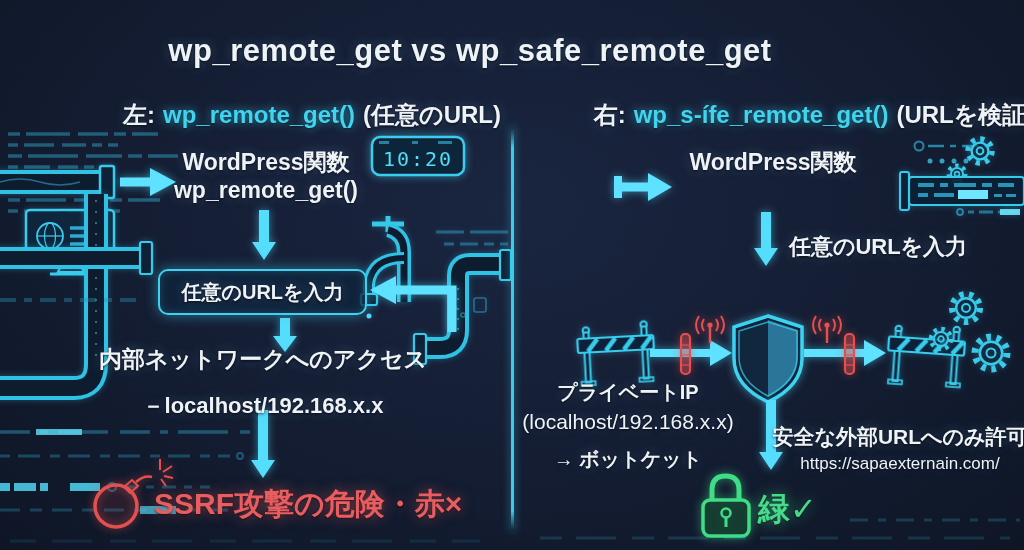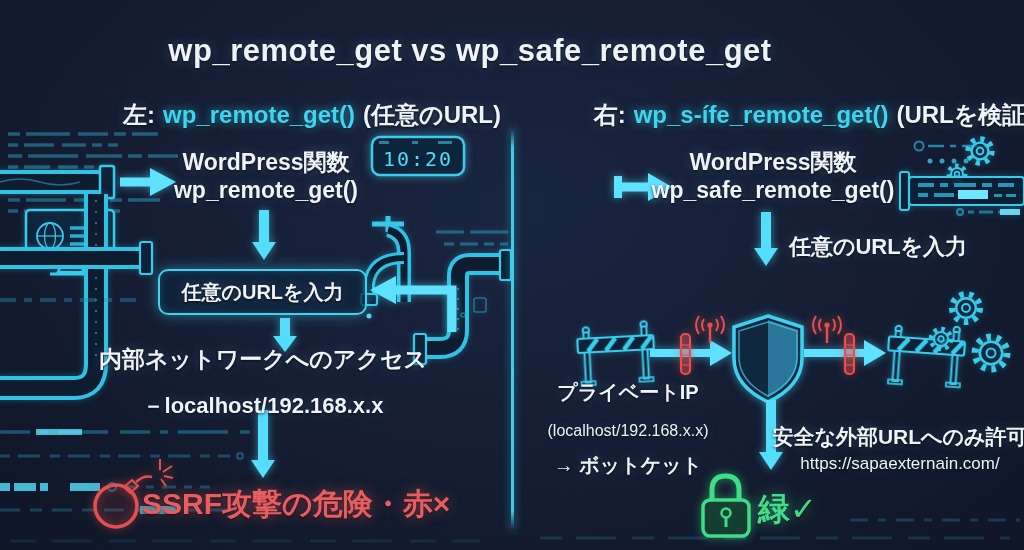--- a/index.html
+++ b/index.html
@@ -361,33 +361,32 @@
 
 <div id="inputBox" class="abs txt">
       <span>任意のURLを入力</span>
     </div>
 
 <div class="abs ctr txt" style="left:263px;top:344px">
   <div style="font-size:23px">内部ネットワークへのアクセス</div>
   <div style="font-size:22px;margin-top:16px">－localhost/192.168.x.x</div>
 </div>
 
-<div class="abs txt danger" style="left:142px;top:484px">SSRF攻撃の危険・赤×</div>
+<div class="abs txt danger" style="left:154px;top:484px">SSRF攻撃の危険・赤×</div>
 
 <div class="abs ctr txt step" style="left:773px;top:148px">
   <div>WordPress関数</div>
-  <div>wp_safe_remote_get()</div>
 </div>
 
 <div class="abs ctr txt" style="left:878px;top:232px;font-size:22px">任意のURLを入力</div>
 
 
 <div class="abs ctr txt" style="left:628px;top:379px">
   <div style="font-size:20px">プライベートIP</div>
-  <div class="small" style="font-size:16px;margin-top:16px">(localhost/192.168.x.x)</div>
+  <div class="small" style="font-size:21px;margin-top:4px">(localhost/192.168.x.x)</div>
   <div style="font-size:20px;margin-top:12px">→ ボットケット</div>
 </div>
 
 <div class="abs ctr txt" style="left:900px;top:423px">
   <div style="font-size:21px">安全な外部URLへのみ許可</div>
   <div class="small" style="font-size:17px;margin-top:3px">https://sapaexternain.com/</div>
 </div>
 
 <div class="abs txt safe" style="left:758px;top:488px">緑✓</div>
 

